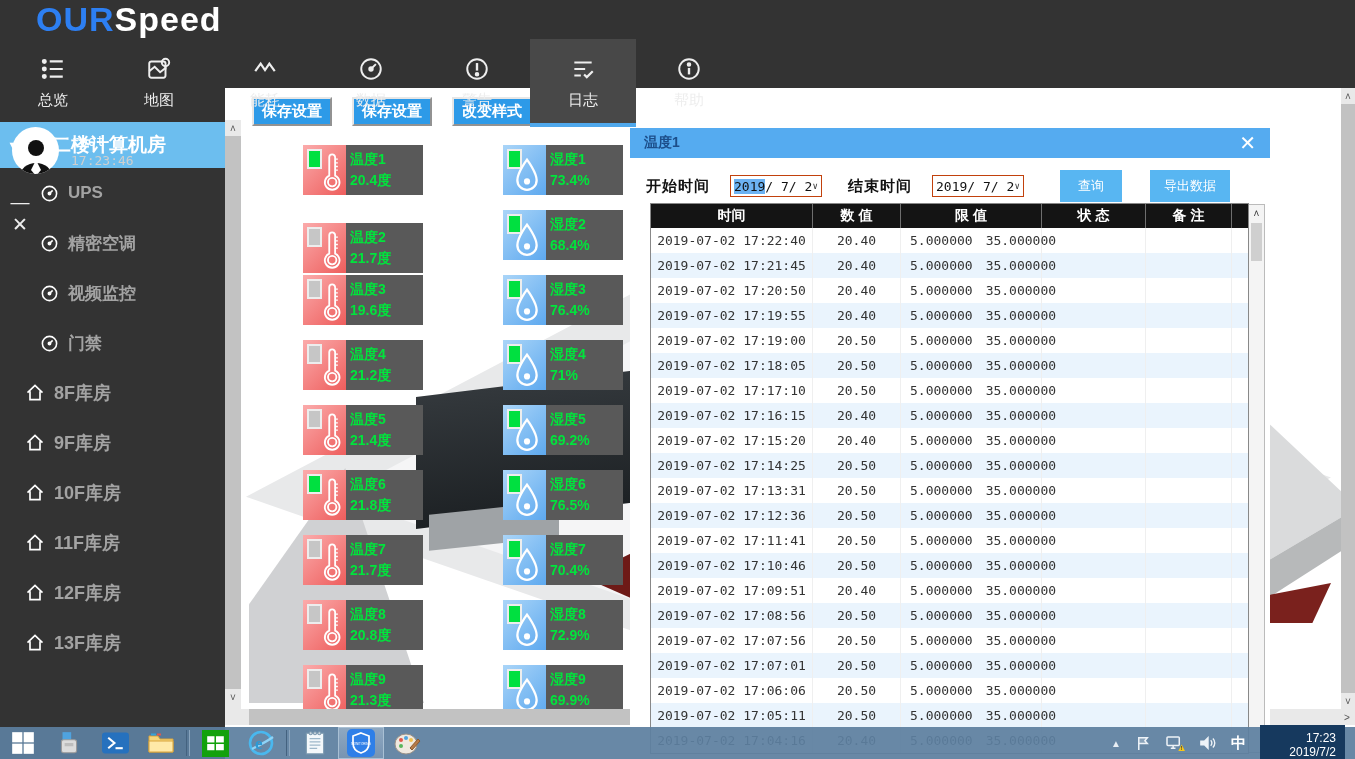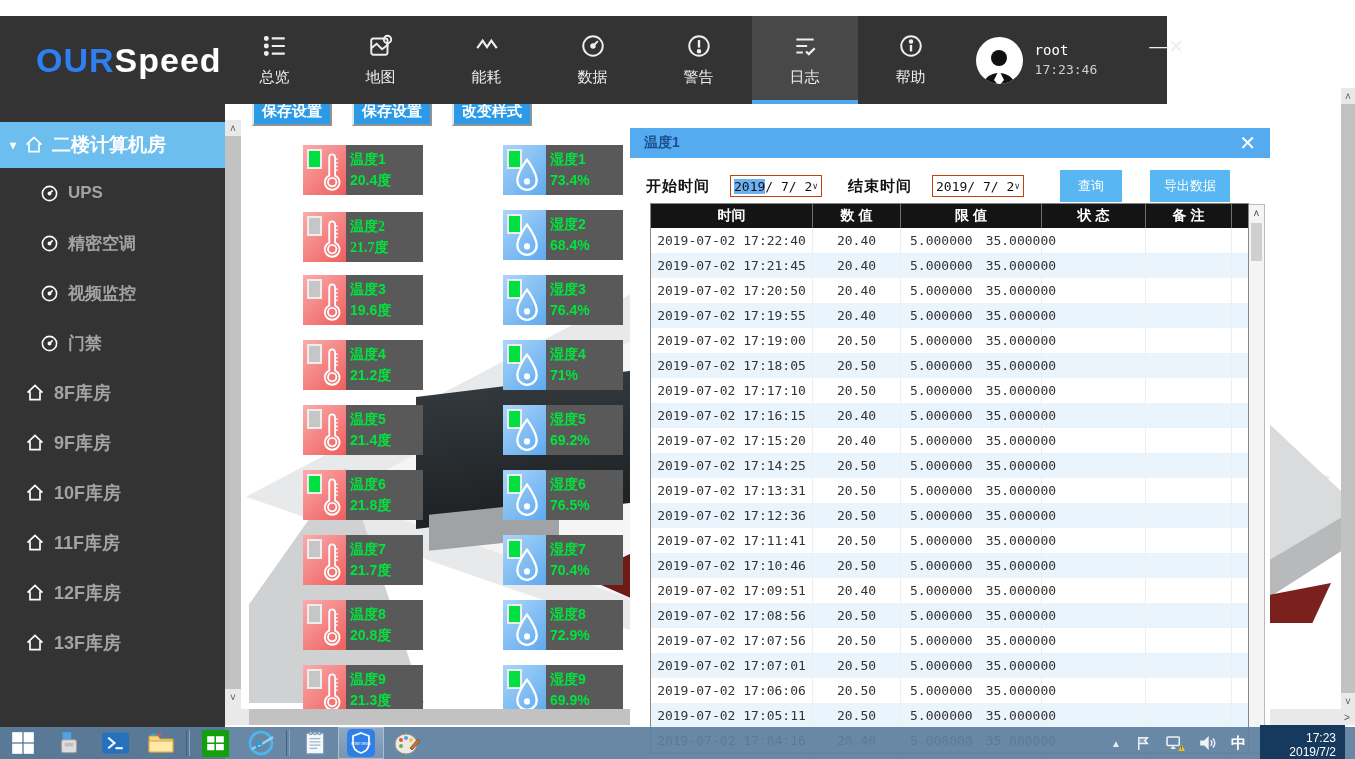--- a/index.html
+++ b/index.html
@@ -1,20 +1,20 @@
 <!DOCTYPE html>
 <html><head>
 <meta charset="utf-8">
 <style>
   html,body{margin:0;padding:0;background:#000;}
   .screen{position:relative;width:1355px;height:759px;overflow:hidden;
     font-family:"Liberation Sans",sans-serif;background:#fff;user-select:none;}
 
   
-  .topbar{position:absolute;left:0;top:16px;width:1167px;height:88px;background:#333333;z-index:10;display:flex;}
+  .topbar{position:absolute;left:0;top:0;width:1355px;height:88px;background:#333333;z-index:10;display:flex;flex-direction:column;}
   .logo{width:225px;display:flex;align-items:center;padding-left:36px;box-sizing:border-box;
     font-size:34px;font-weight:bold;letter-spacing:1px;}
   .logo .our{color:#2d7ff2;}
   .logo .speed{color:#ffffff;}
   .nav{display:flex;height:88px;}
   .nav-item{width:106px;height:88px;display:flex;flex-direction:column;align-items:center;justify-content:center;
     gap:9px;color:#eeeeee;font-size:15px;cursor:pointer;box-sizing:border-box;}
   .nav-item.active{background:#484848;border-bottom:4px solid #4fa8ec;padding-top:4px;}
   .nav-item svg{width:26px;height:26px;}
   .userbox{display:flex;align-items:center;margin-left:12px;gap:12px;}
@@ -319,21 +319,21 @@
             <path d="M9 6a3.2 3.2 0 0 1 6.4 0v20a8 8 0 1 1-6.4 0z"></path>
             <circle cx="12.2" cy="33" r="4.6"></circle>
             <path d="M15.4 8h3M15.4 12h3M15.4 16h3M15.4 20h3" stroke-width="1.4"></path>
           </svg>
         </div>
         <div class="card-txt">
           <div>温度1</div>
           <div>20.4度</div>
         </div>
       </div>
-      <div class="card" style="left: 303px; top: 212px; font-family: Liberation Serif, serif;">
+      <div class="card" style="left: 303px; top: 223px;">
         <div class="card-ico temp">
           <span class="ind off"></span>
           <svg xmlns="http://www.w3.org/2000/svg" width="22" height="42" viewBox="0 0 24 44" fill="none" stroke="#fff" stroke-width="2">
             <path d="M9 6a3.2 3.2 0 0 1 6.4 0v20a8 8 0 1 1-6.4 0z"></path>
             <circle cx="12.2" cy="33" r="4.6"></circle>
             <path d="M15.4 8h3M15.4 12h3M15.4 16h3M15.4 20h3" stroke-width="1.4"></path>
           </svg>
         </div>
         <div class="card-txt">
           <div>温度2</div>

